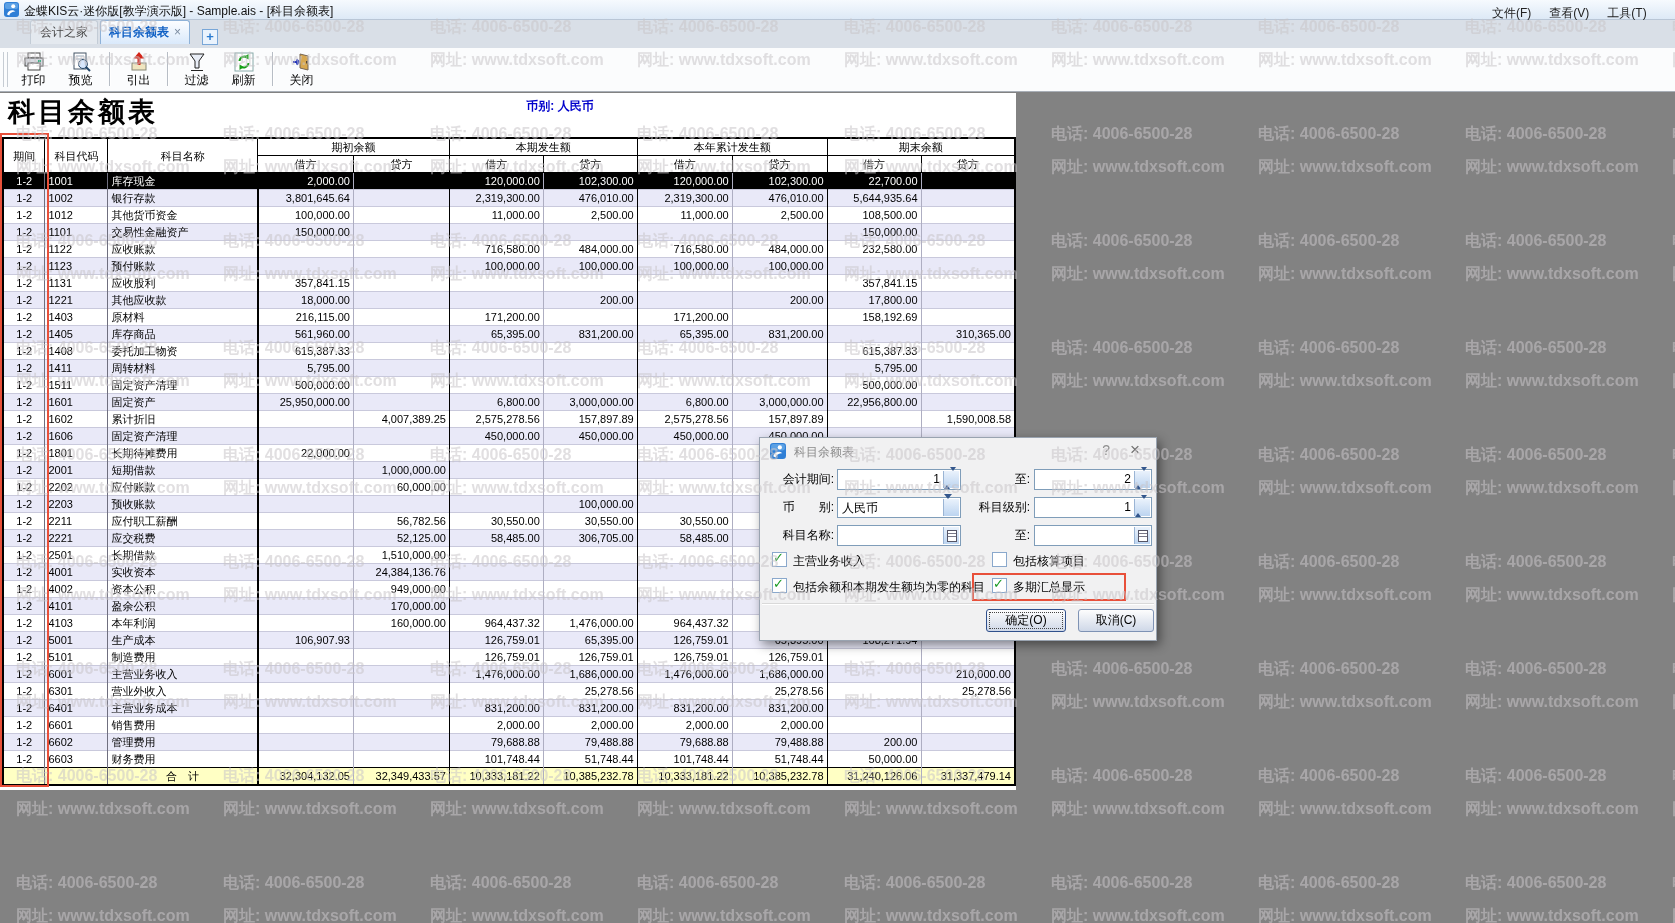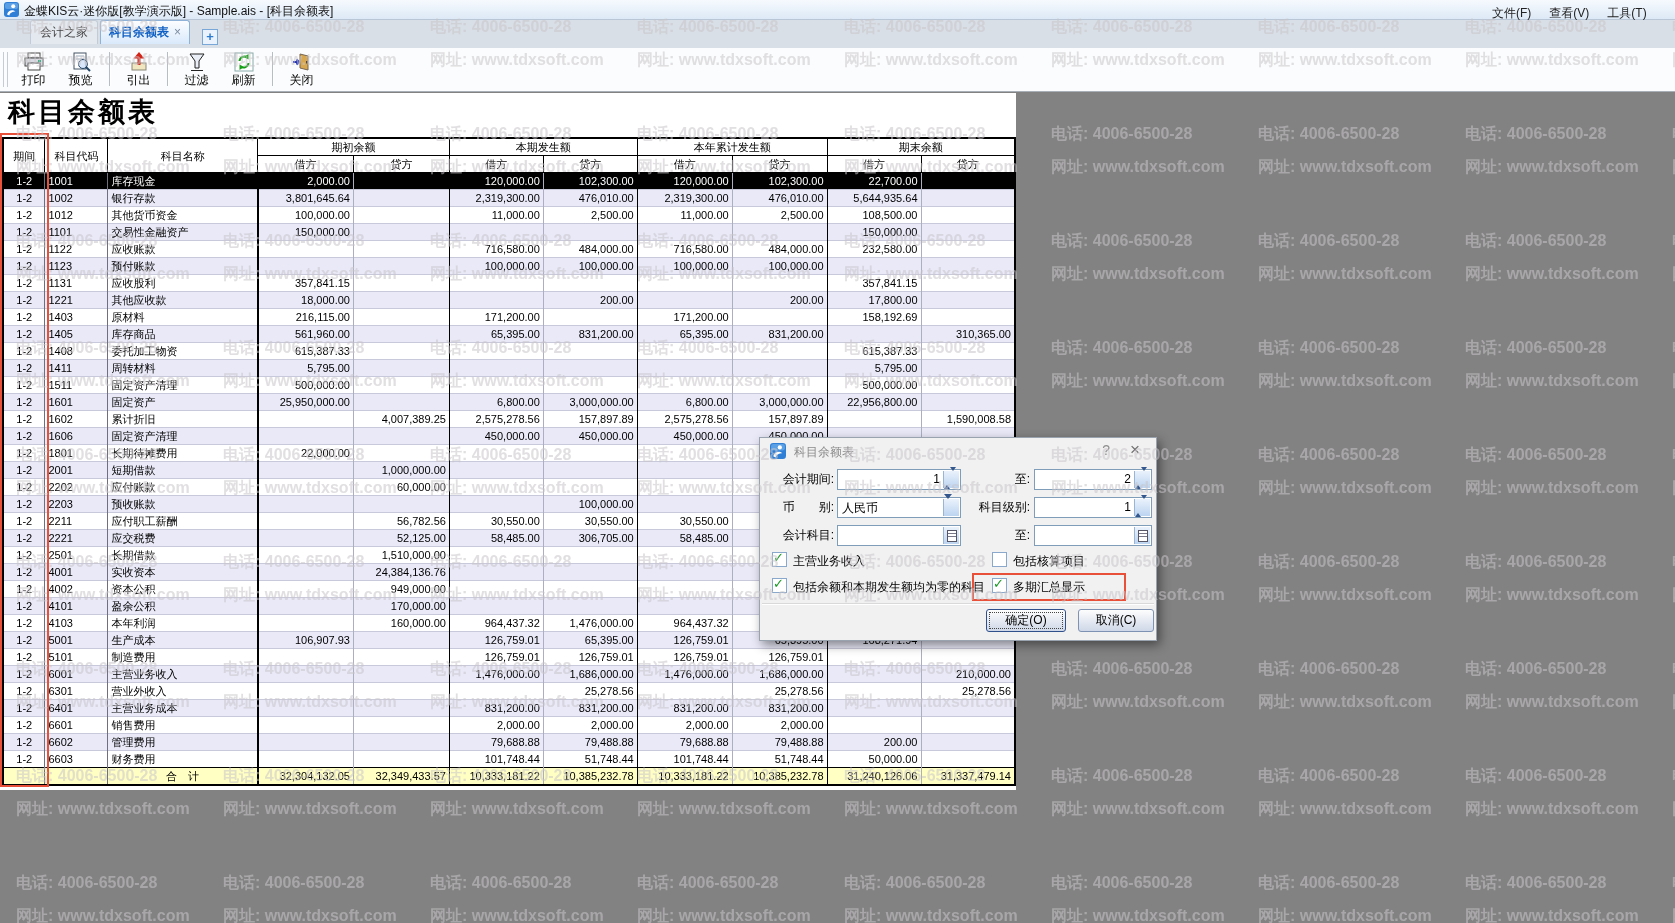--- a/index.html
+++ b/index.html
@@ -182,20 +182,21 @@
           <path d="M8 2 L16 4 V18 L8 16 Z" fill="#d8a850" stroke="#765"></path>
           <rect x="14" y="9" width="1.5" height="2.5" fill="#543"></rect>
           <path d="M1 10 H7 M7 10 L4.5 7.5 M7 10 L4.5 12.5" stroke="#2233bb" stroke-width="2" fill="none"></path>
         </svg></div>
       <div class="lb">关闭</div>
     </div>
   </div>
 
 <div class="page">
   <div class="report-title">科目余额表</div>
+  <div class="sub1">币别: 人民币</div>
   <table class="bal">
       <colgroup>
         <col style="width: 42px;">
         <col style="width: 63px;">
         <col style="width: 150px;">
         <col style="width: 96px;">
         <col style="width: 96px;">
         <col style="width: 94px;">
         <col style="width: 94px;">
         <col style="width: 95px;">
@@ -726,21 +727,21 @@
   <div class="field f1 r2">
     <span class="val">人民币</span>
     <span class="combo"><span class="dna"></span></span>
   </div>
   <div class="dlg-lab l2b r2">科目级别:</div>
   <div class="field f2 r2">
     <span class="val num">1</span>
     <span class="spin"><span class="up"></span><span class="dn"></span></span>
   </div>
 
-  <div class="dlg-lab l1 r3">会计科目:</div>
+  <div class="dlg-lab l1 r3">科目名称:</div>
   <div class="field f1 r3">
     <span class="val"></span>
     <span class="browse">
         <span class="doc"></span>
       </span>
   </div>
   <div class="dlg-lab l2 r3">至:</div>
   <div class="field f2 r3">
     <span class="val"></span>
     <span class="browse">

